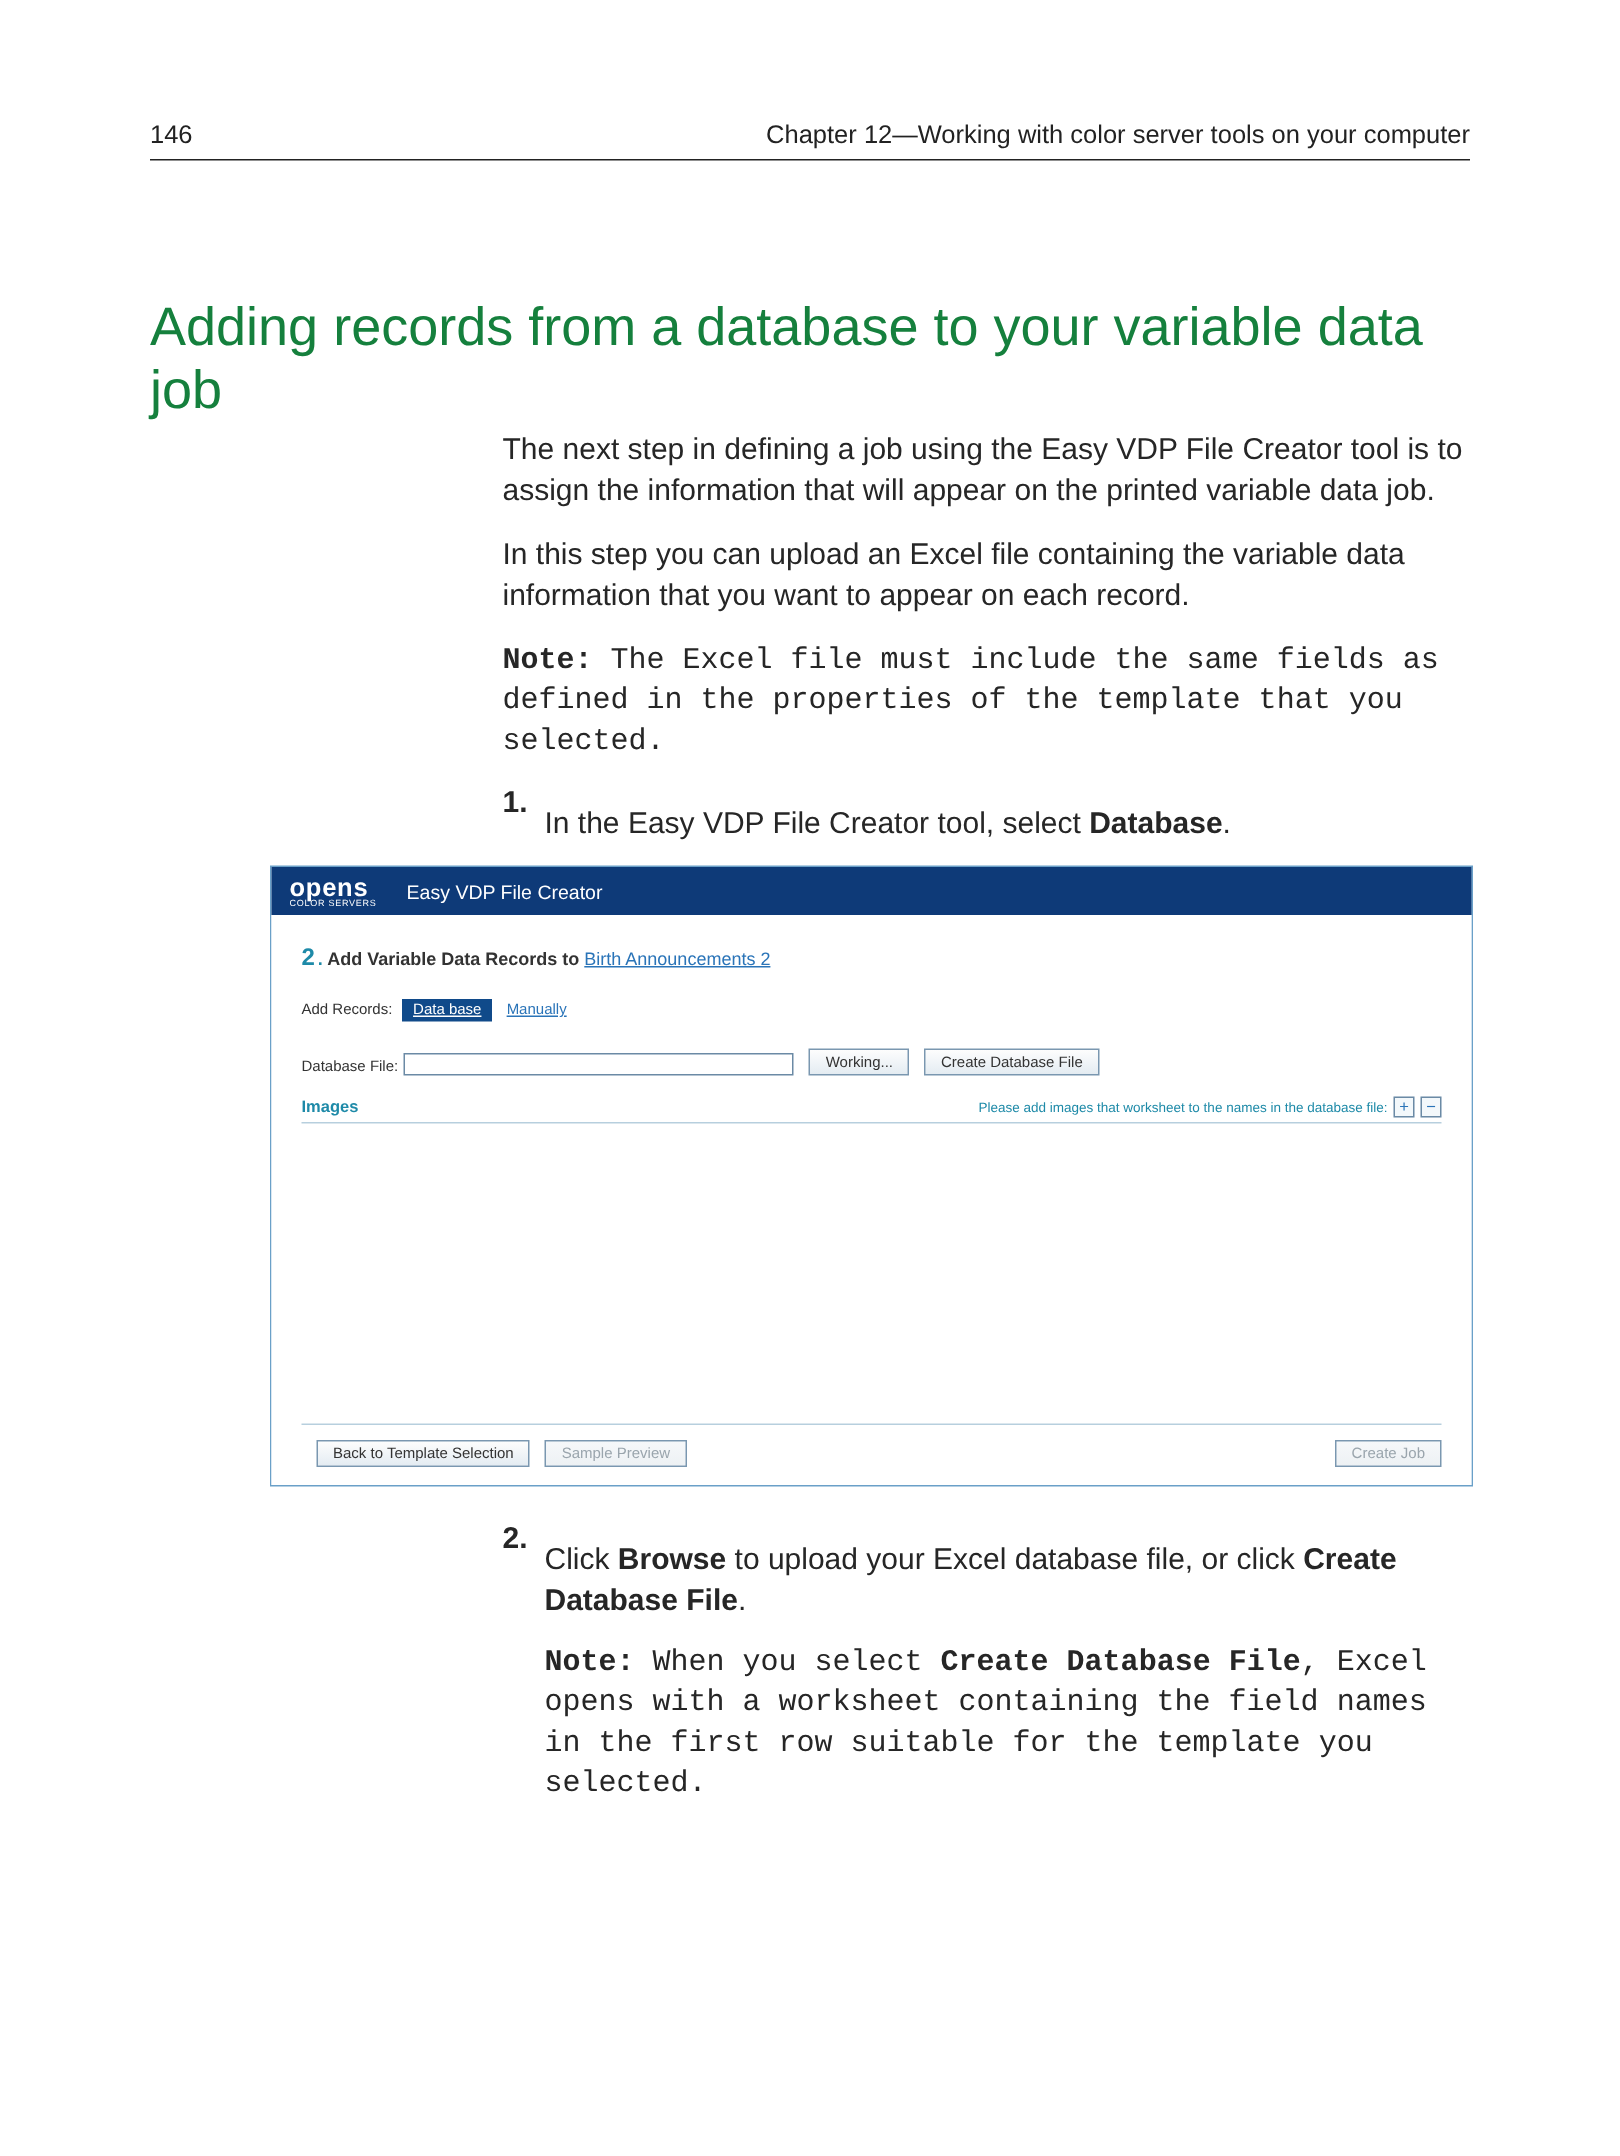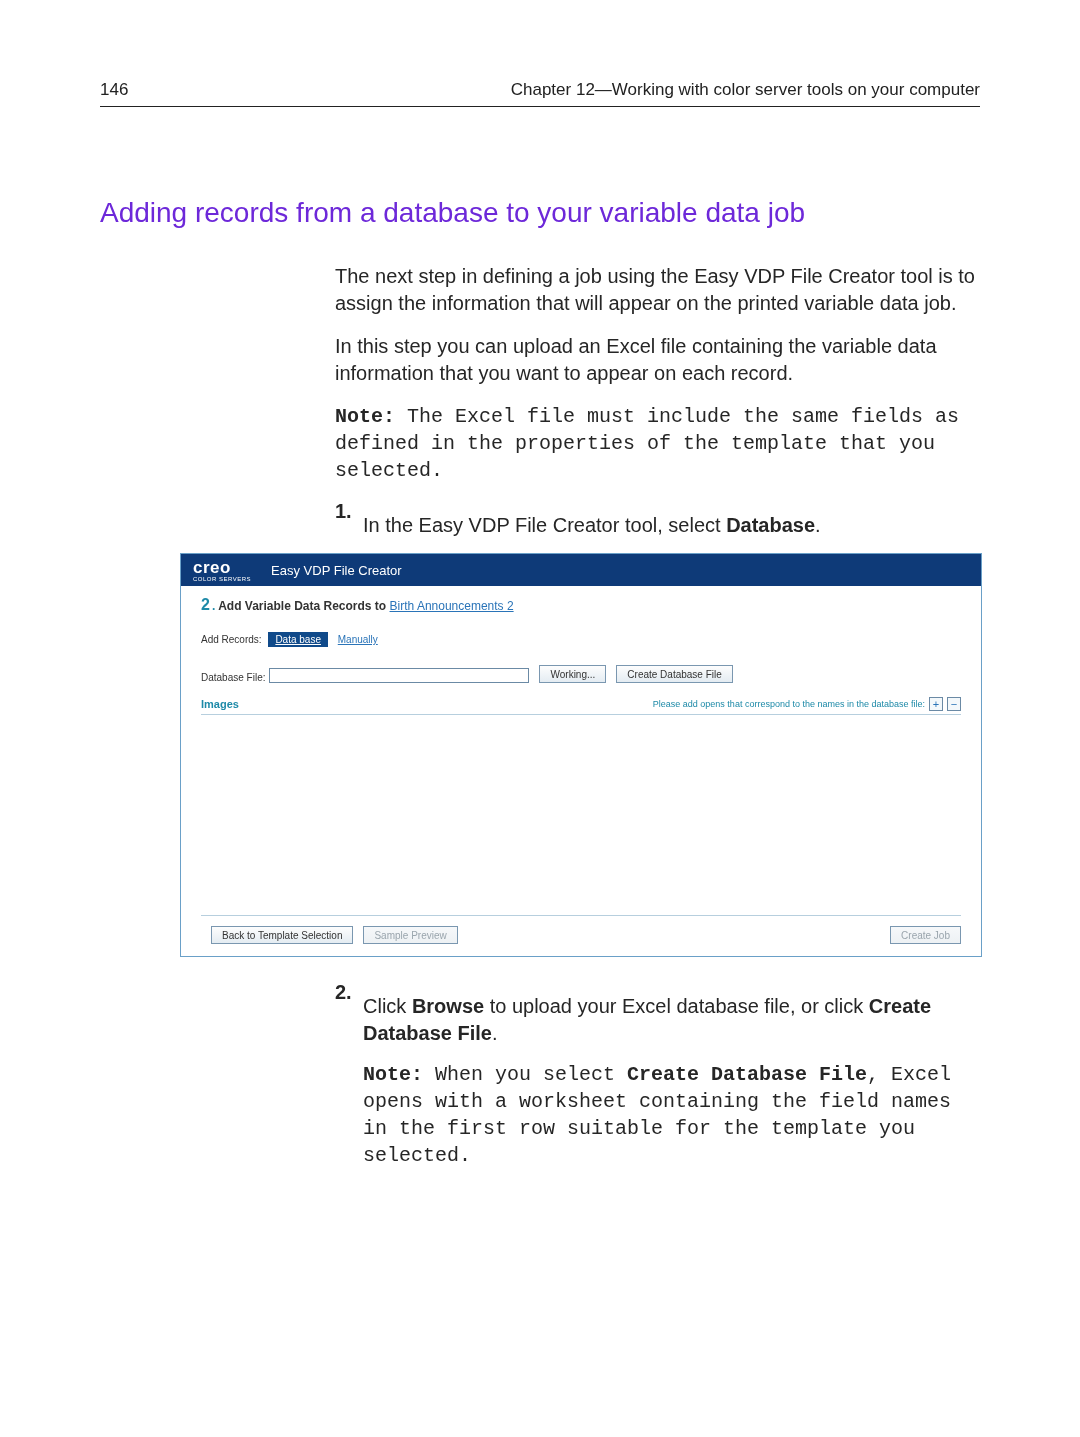--- a/index.html
+++ b/index.html
@@ -23,23 +23,23 @@
     justify-content: space-between;
     font-size: 17px;
     padding-bottom: 6px;
     margin-bottom: 90px;
   }
   .page-number { }
   .chapter { }
 
   h1.section-title {
     font-weight: normal;
-    font-size: 28px;
-    color: #6d28d9;
-    margin: 0 0 34px 0;
+    font-size: 36px;
+    color: #15803d;
+    margin: 0 0 6px 0;
   }
 
   .body-col {
     margin-left: 235px;
     width: 640px;
   }
   .body-col p {
     font-size: 20px;
     line-height: 1.35;
     margin: 0 0 16px 0;
@@ -103,21 +103,21 @@
   }
   .app-header .logo .sub {
     display: block;
     font-size: 6px;
     letter-spacing: 0.5px;
     font-weight: normal;
     margin-top: -2px;
   }
   .app-body {
     background: #fff;
-    padding: 10px 20px 12px 20px;
+    padding: 20px 20px 12px 20px;
     font-size: 11px;
     color: #333;
   }
   .step-head {
     font-size: 12px;
     margin-bottom: 18px;
   }
   .step-head .stepnum {
     color: #1e8aa8;
     font-size: 16px;
@@ -257,21 +257,21 @@
         <span class="txt">
           <span>In the Easy VDP File Creator tool, select </span><b>Database</b><span>.</span>
         </span>
       </li>
     </ol>
   </div>
 
   <div class="app-screenshot">
     <div class="app-header">
       <span class="logo">
-        <span>creo</span>
+        <span>opens</span>
         <span class="sub">COLOR SERVERS</span>
       </span>
       <span>Easy VDP File Creator</span>
     </div>
 
     <div class="app-body">
 
       <div class="step-head">
         <span class="stepnum">2</span><span class="dot">.</span><b> Add Variable Data Records to </b><span class="tpl">Birth Announcements 2</span>
       </div>
@@ -285,21 +285,21 @@
       <div class="dbfile-row">
         <span class="lbl">Database File:</span>
         <input type="text" value="" style="">
         <button class="win-btn">Working...</button>
         <button class="win-btn">Create Database File</button>
       </div>
 
       <div class="images-row">
         <span class="ilabel">Images</span>
         <span class="ihint">
-          <span>Please add opens that correspond to the names in the database file:</span>
+          <span>Please add images that worksheet to the names in the database file:</span>
           <span class="sq-btn">+</span>
           <span class="sq-btn">−</span>
         </span>
       </div>
 
       <div class="images-area"></div>
 
       <div class="app-footer">
         <div class="left">
           <button class="win-btn">Back to Template Selection</button>

